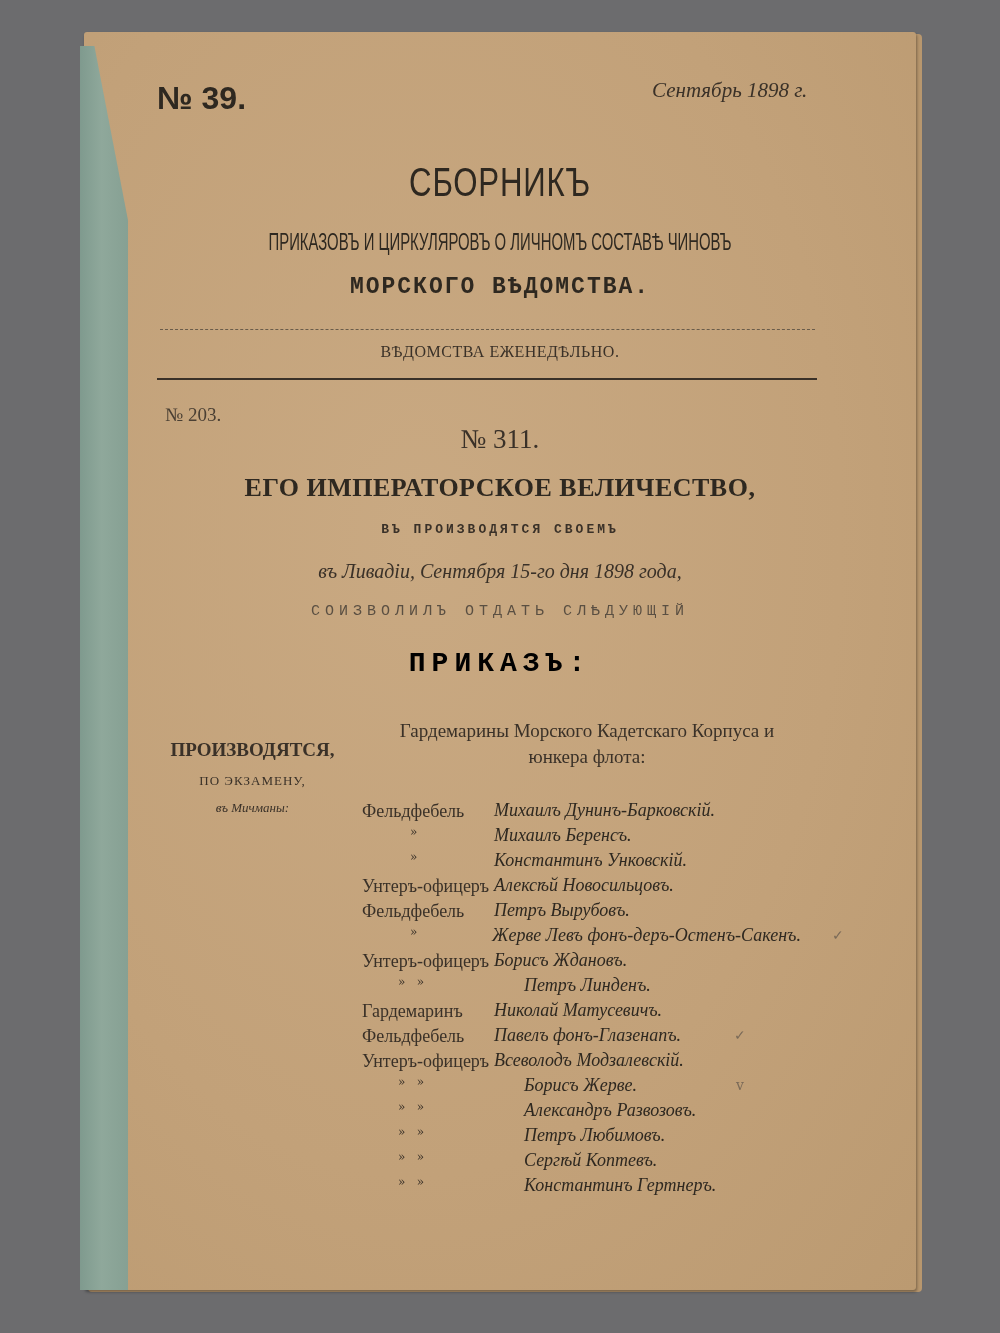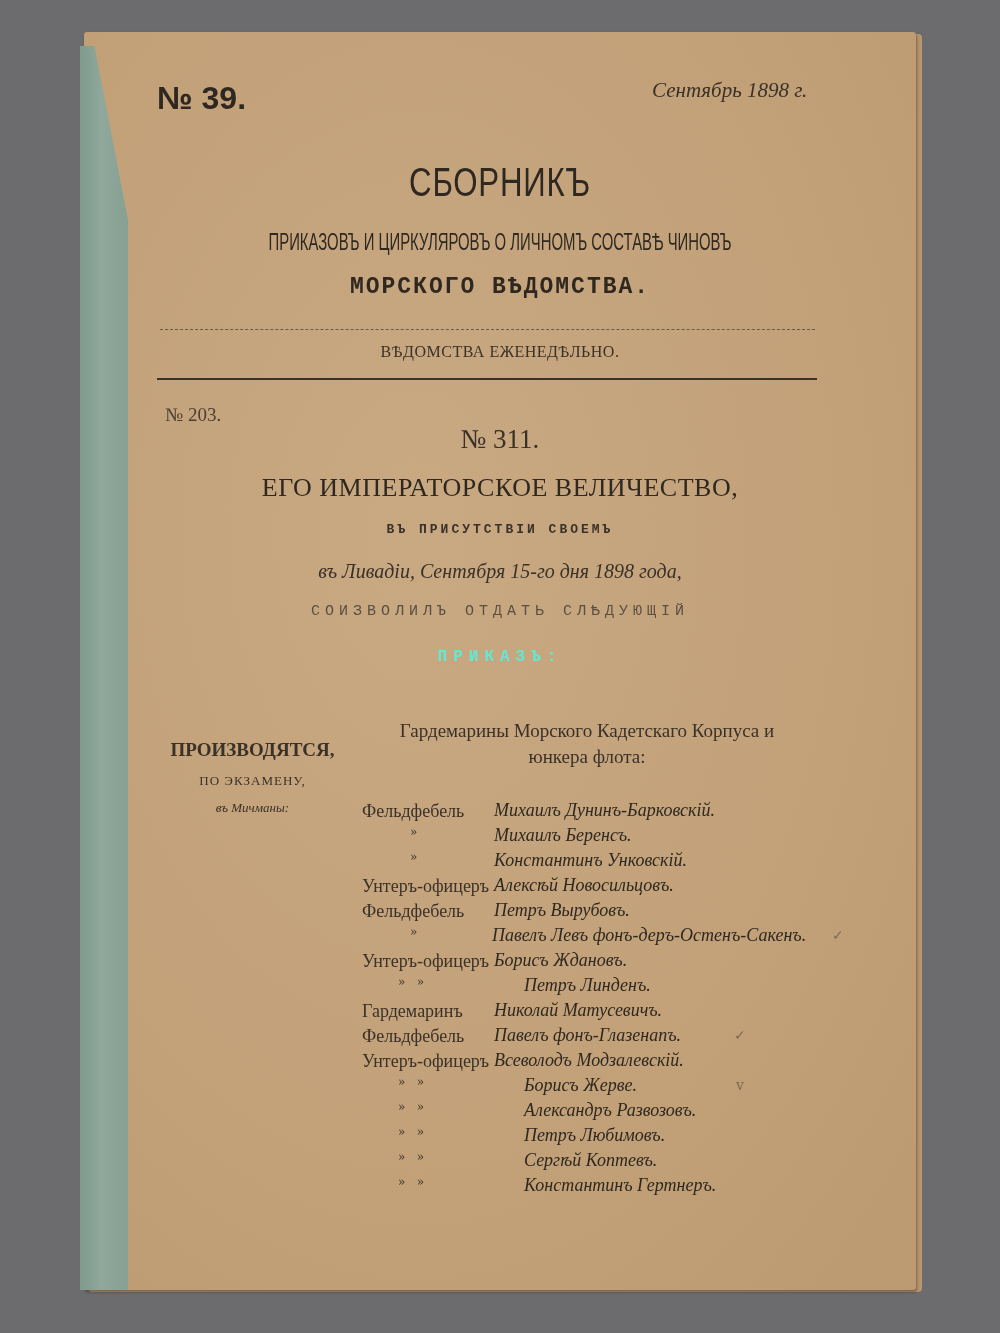--- a/index.html
+++ b/index.html
@@ -31,25 +31,25 @@
     .date { left: 652px; top: 78px; font-family: "Liberation Serif", serif; font-style: italic; font-size: 21px; color: #3a3128; }
     .center { left: 84px; width: 832px; text-align: center; }
     .title { top: 160px; font-family: "Liberation Sans Narrow", "Liberation Sans", sans-serif; font-size: 40px; letter-spacing: 1px; transform: scaleX(0.78); color: #2e2820; }
     .subtitle1 { top: 228px; font-family: "Liberation Sans", sans-serif; font-size: 24px; transform: scaleX(0.62); color: #2e2820; white-space: nowrap; }
     .subtitle2 { top: 274px; font-family: "Liberation Mono", monospace; font-weight: bold; font-size: 23px; letter-spacing: 2px; color: #2e2820; }
     .rule-thin { left: 160px; top: 329px; width: 655px; height: 0; border-top: 1px dashed #6a5c4a; }
     .weekly { top: 343px; font-family: "Liberation Serif", serif; font-size: 16px; letter-spacing: 0.5px; color: #3a3128; }
     .rule-thick { left: 157px; top: 378px; width: 660px; height: 2px; background: #3a3128; }
     .no203 { left: 157px; top: 404px; font-family: "Liberation Serif", serif; font-size: 19px; color: #4a3f33; margin-left: 8px; }
     .no311 { top: 424px; font-family: "Liberation Serif", serif; font-size: 27px; color: #3a3128; }
-    .majesty { top: 473px; font-family: "Liberation Serif", serif; font-weight: normal; font-size: 26px; letter-spacing: 0.5px; color: #2e2820; }
+    .majesty { top: 473px; font-family: "Liberation Serif", serif; font-weight: bold; font-size: 26px; letter-spacing: 0.5px; color: #2e2820; }
     .presence { top: 522px; font-family: "Liberation Mono", monospace; font-weight: bold; font-size: 13px; letter-spacing: 3px; color: #3a3128; }
     .place { top: 560px; font-family: "Liberation Serif", serif; font-style: italic; font-size: 20px; color: #3a3128; }
     .deigned { top: 603px; font-family: "Liberation Mono", monospace; font-size: 15px; letter-spacing: 5px; color: #5a4f42; }
-    .order { top: 648px; font-family: "Liberation Mono", monospace; font-weight: bold; font-size: 16px; letter-spacing: 6px; color: #5eead4; }
+    .order { top: 648px; font-family: "Liberation Mono", monospace; font-weight: bold; font-size: 28px; letter-spacing: 6px; color: #000000; }
     .left-col { left: 160px; width: 185px; text-align: center; }
     .promoted { top: 739px; font-family: "Liberation Serif", serif; font-weight: bold; font-size: 19px; color: #3a3128; }
     .exam { top: 773px; font-family: "Liberation Serif", serif; font-size: 13px; letter-spacing: 1px; color: #3a3128; }
     .rank-to { top: 800px; font-family: "Liberation Serif", serif; font-style: italic; font-size: 13px; color: #3a3128; }
     .header-block { left: 362px; width: 450px; top: 718px; text-align: center; font-family: "Liberation Serif", serif; font-size: 19px; line-height: 26px; color: #3a3128; }
     .roster { left: 362px; top: 800px; width: 470px; }
     .row { position: relative; height: 25px; font-size: 18px; white-space: nowrap; }
     .rank { font-family: "Liberation Serif", serif; color: #3a3128; }
     .ditto { position: absolute; top: 0; font-size: 12px; color: #3a3128; }
     .name { position: absolute; top: 0; font-family: "Liberation Serif", serif; font-style: italic; color: #2e2820; }
@@ -68,21 +68,21 @@
 <div class="abs center title">СБОРНИКЪ</div>
 <div class="abs center subtitle1">ПРИКАЗОВЪ И ЦИРКУЛЯРОВЪ О ЛИЧНОМЪ СОСТАВѢ ЧИНОВЪ</div>
 <div class="abs center subtitle2">МОРСКОГО ВѢДОМСТВА.</div>
 <div class="abs rule-thin"></div>
 <div class="abs center weekly">ВѢДОМСТВА ЕЖЕНЕДѢЛЬНО.</div>
 <div class="abs rule-thick"></div>
 
 <div class="abs no203">№ 203.</div>
 <div class="abs center no311">№ 311.</div>
 <div class="abs center majesty">ЕГО ИМПЕРАТОРСКОЕ ВЕЛИЧЕСТВО,</div>
-<div class="abs center presence">ВЪ ПРИСУТСТВІИ СВОЕМЪ</div>
+<div class="abs center presence">ВЪ ПРОИЗВОДЯТСЯ СВОЕМЪ</div>
 <div class="abs center place">въ Ливадіи, Сентября 15-го дня 1898 года,</div>
 <div class="abs center deigned">СОИЗВОЛИЛЪ ОТДАТЬ СЛѢДУЮЩІЙ</div>
 <div class="abs center order">ПРИКАЗЪ:</div>
 
 <div class="abs left-col promoted">ПРОИЗВОДЯТСЯ,</div>
 <div class="abs left-col exam">ПО ЭКЗАМЕНУ,</div>
 <div class="abs left-col rank-to">въ Мичманы:</div>
 
 <div class="abs header-block">
   <div>Гардемарины Морского Кадетскаго Корпуса и</div>
@@ -96,21 +96,21 @@
       <span class="name" style="left:132px">Михаилъ Беренсъ.</span>
     </div>
   <div class="row">
       <span class="ditto" style="left:48px">»</span>
       <span class="name" style="left:132px">Константинъ Унковскій.</span>
     </div>
   <div class="row"><span class="rank">Унтеръ-офицеръ</span><span class="name" style="left:132px">Алексѣй Новосильцовъ.</span></div>
   <div class="row"><span class="rank">Фельдфебель</span><span class="name" style="left:132px">Петръ Вырубовъ.</span></div>
   <div class="row">
       <span class="ditto" style="left:48px">»</span>
-      <span class="name" style="left:130px">Павелъ Левъ фонъ-деръ-Остенъ-Сакенъ.</span>
+      <span class="name" style="left:130px">Жерве Левъ фонъ-деръ-Остенъ-Сакенъ.</span>
       <span class="check" style="left:470px">✓</span>
     </div>
   <div class="row"><span class="rank">Унтеръ-офицеръ</span><span class="name" style="left:132px">Борисъ Ждановъ.</span></div>
   <div class="row">
       <span class="ditto" style="left:36px; white-space:pre">»   »</span>
       <span class="name" style="left:162px">Петръ Линденъ.</span>
     </div>
   <div class="row"><span class="rank">Гардемаринъ</span><span class="name" style="left:132px">Николай Матусевичъ.</span></div>
   <div class="row"><span class="rank">Фельдфебель</span><span class="name" style="left:132px">Павелъ фонъ-Глазенапъ.</span><span class="check" style="left:372px">✓</span></div>
   <div class="row"><span class="rank">Унтеръ-офицеръ</span><span class="name" style="left:132px">Всеволодъ Модзалевскій.</span></div>

